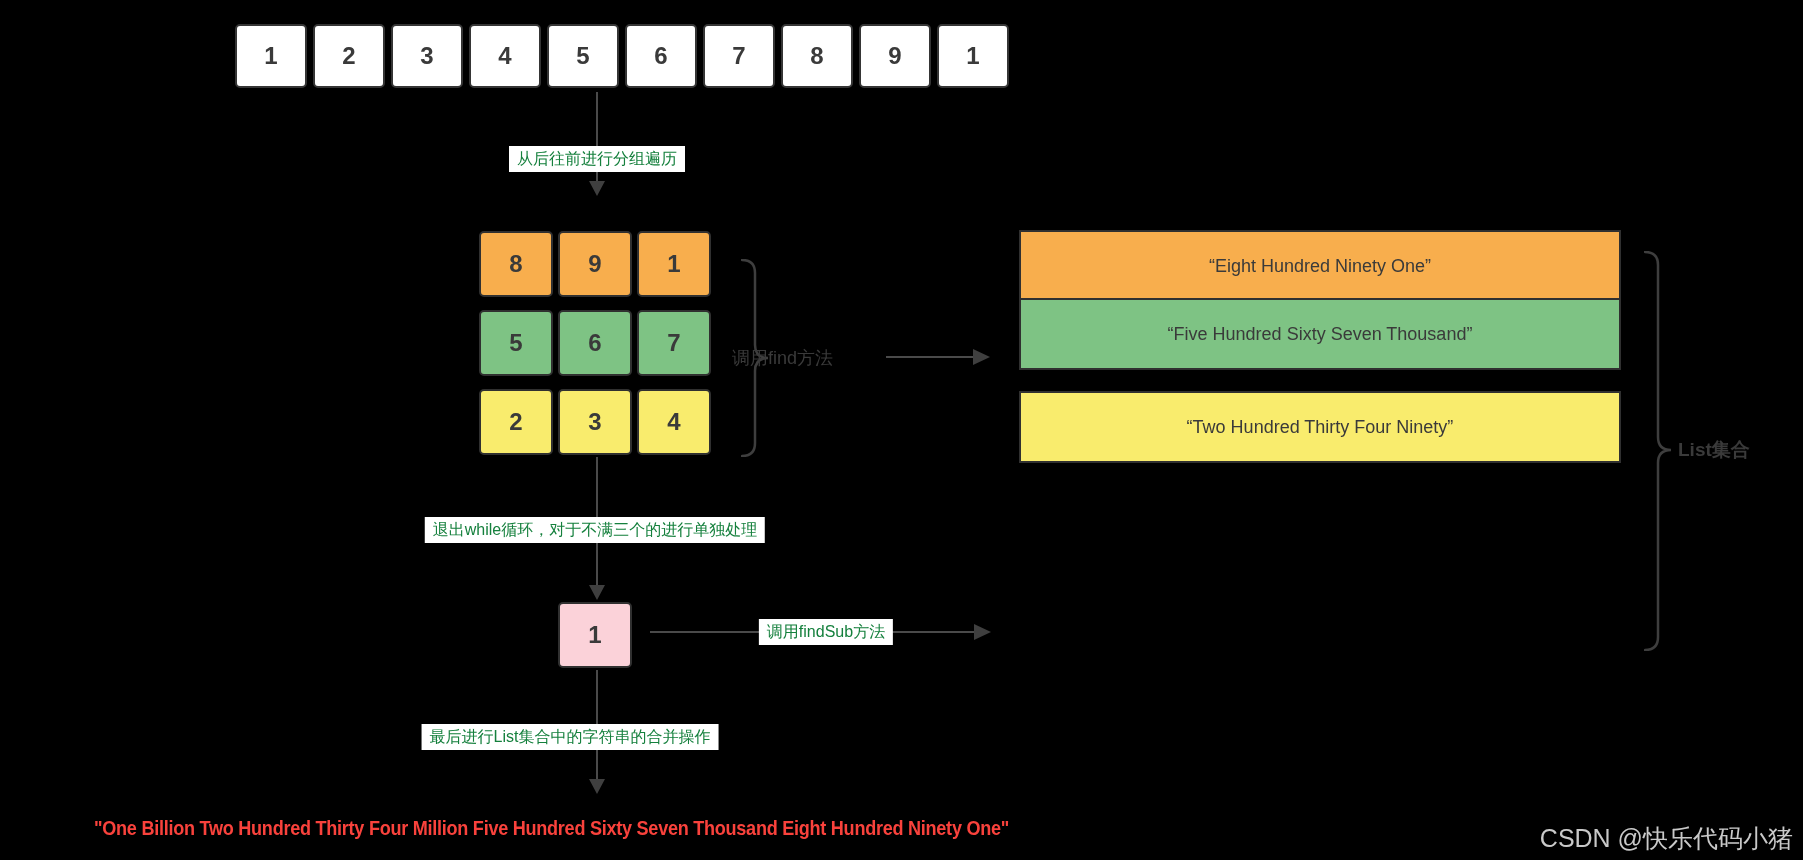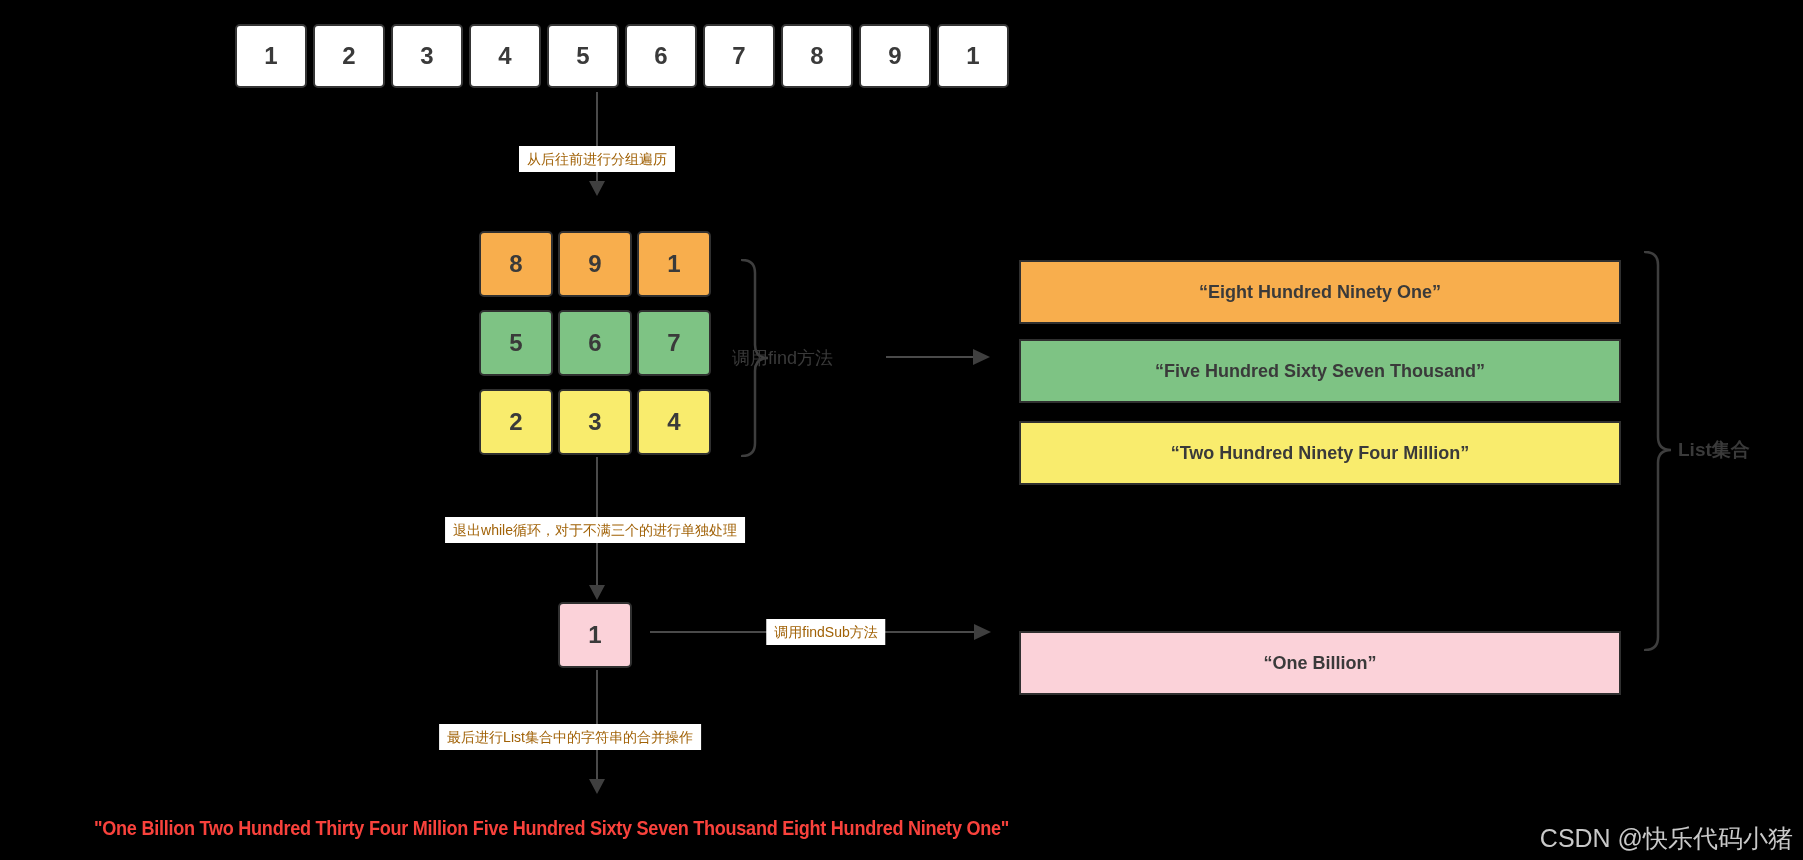--- a/index.html
+++ b/index.html
@@ -18,38 +18,38 @@
     position:absolute;box-sizing:border-box;width:74px;height:66px;
     border:2px solid #303030;border-radius:5px;
     display:flex;align-items:center;justify-content:center;
     font-size:24px;font-weight:bold;color:#3a3a3a;
   }
   .orange{background:#F8AE4D;}
   .green{background:#7EC384;}
   .yellow{background:#F9EC6D;}
   .pink{background:#FBD2D9;}
   .bar{
-    position:absolute;box-sizing:border-box;left:1019px;width:602px;height:64px;
+    position:absolute;box-sizing:border-box;left:1019px;width:602px;height:72px;
     border:2px solid #303030;
     display:flex;align-items:center;justify-content:center;
-    font-size:18px;font-weight:bold;color:#3a3a3a;margin-top:30px;
+    font-size:18px;font-weight:normal;color:#3a3a3a;
   }
   
   .vline{position:absolute;width:2px;background:#4a4a4a;}
   .hline{position:absolute;height:2px;background:#4a4a4a;}
   .ah-down{position:absolute;width:0;height:0;
     border-left:8px solid transparent;border-right:8px solid transparent;
     border-top:15px solid #3f3f3f;}
   .ah-right{position:absolute;width:0;height:0;
     border-top:8px solid transparent;border-bottom:8px solid transparent;
     border-left:17px solid #3f3f3f;}
   
   .strip{
-    position:absolute;background:#fff;color:#a16207;
-    font-size:14px;line-height:26px;padding:0 8px;white-space:nowrap;
+    position:absolute;background:#fff;color:#15803d;
+    font-size:16px;line-height:26px;padding:0 8px;white-space:nowrap;
     transform:translateX(-50%);
   }
   .darklabel{
     position:absolute;color:#3a3a3a;font-size:18px;white-space:nowrap;
   }
   .bracesvg{position:absolute;}
   #final-text{
     position:absolute;left:94px;top:816px;color:#F9423C;
     font-size:21px;font-weight:bold;white-space:nowrap;
     transform:scaleX(0.86);transform-origin:left center;letter-spacing:-0.3px;
@@ -93,23 +93,22 @@
   </div>
 
   <svg class="bracesvg" style="left:741px;top:259px" width="32" height="198" viewBox="0 0 32 198">
     <path d="M 1 1 Q 14 1 14 14 L 14 86 Q 14 99 27 99 Q 14 99 14 112 L 14 184 Q 14 197 1 197" fill="none" stroke="#3e3e3e" stroke-width="2.5" stroke-linecap="round"></path>
   </svg>
   <div class="darklabel" style="left:732px;top:346px">调用find方法</div>
   <div class="hline" style="left:886px;top:356px;width:88px"></div>
   <div class="ah-right" style="left:973px;top:349px"></div>
 
   <div class="bar orange" style="top:230px">“Eight Hundred Ninety One”</div>
-  <div class="bar green" style="top:309px">“Five Hundred Sixty Seven Thousand”</div>
-  <div class="bar yellow" style="top:391px">“Two Hundred Ninety Four Million”</div>
-  <div class="bar pink" style="top:601px">“One Billion”</div>
+  <div class="bar green" style="top:298px">“Five Hundred Sixty Seven Thousand”</div>
+  <div class="bar yellow" style="top:391px">“Two Hundred Thirty Four Ninety”</div>
 
   <svg class="bracesvg" style="left:1644px;top:251px" width="32" height="400" viewBox="0 0 32 400">
     <path d="M 1 1 Q 14 1 14 14 L 14 186 Q 14 199 27 199 Q 14 199 14 212 L 14 386 Q 14 399 1 399" fill="none" stroke="#3e3e3e" stroke-width="2.5" stroke-linecap="round"></path>
   </svg>
   <div class="darklabel" style="left:1678px;top:437px;font-size:19px;font-weight:bold">List集合</div>
 
   <div class="vline" style="left:596px;top:457px;height:129px"></div>
   <div class="ah-down" style="left:589px;top:585px"></div>
   <div class="strip" style="left:595px;top:517px">退出while循环，对于不满三个的进行单独处理</div>
 

